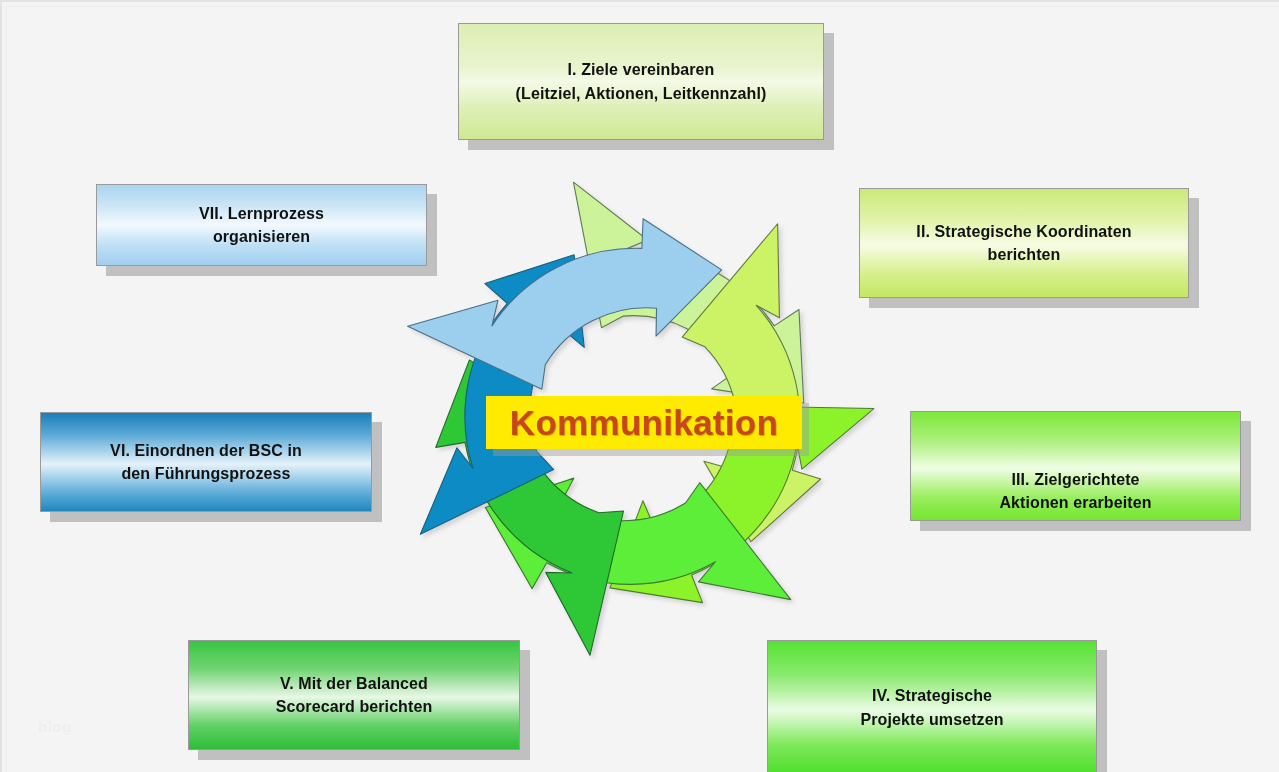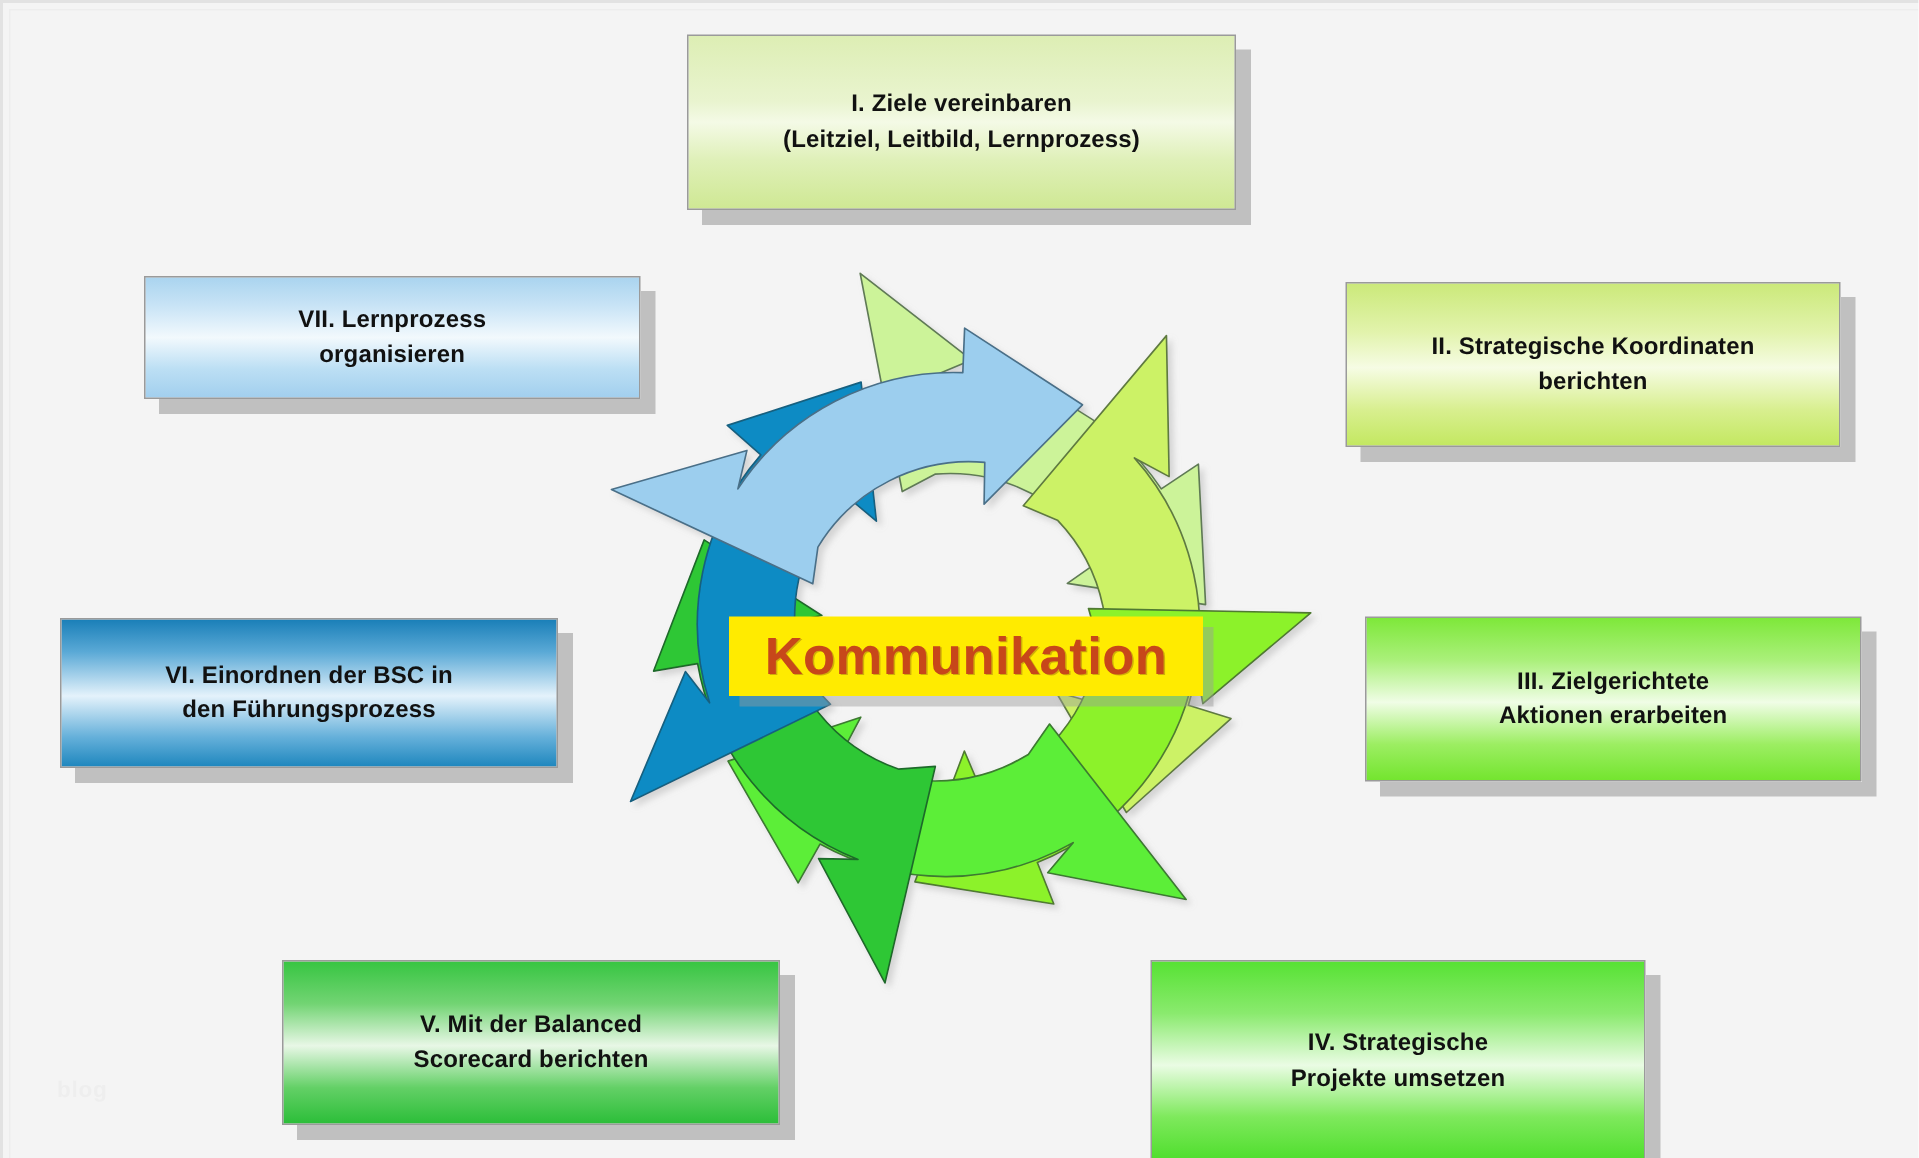--- a/index.html
+++ b/index.html
@@ -61,40 +61,39 @@
   
   .g-lime  { background: linear-gradient(to bottom, #ddeeb4 0%, #e9f4cf 38%, #f4fae6 50%, #dff0b8 72%, #cfe894 100%); }
   .g-lime2 { background: linear-gradient(to bottom, #cbe97a 0%, #e2f3ac 30%, #f6fce4 52%, #d8ef8f 78%, #c3e861 100%); }
   .g-green1{ background: linear-gradient(to bottom, #7ee83a 0%, #aaf07a 26%, #f0fde6 52%, #9cee62 78%, #74e52f 100%); }
   .g-green2{ background: linear-gradient(to bottom, #57e234 0%, #8aea6e 26%, #eafce4 52%, #7ee95c 78%, #4ede2c 100%); }
   .g-green3{ background: linear-gradient(to bottom, #37c542 0%, #72d473 26%, #e8f7e6 52%, #63d066 78%, #2cbe39 100%); }
   .g-blue1 { background: linear-gradient(to bottom, #1a7fb8 0%, #5aa9d6 22%, #e4f2fb 52%, #65b0da 80%, #1f87be 100%); }
   .g-blue2 { background: linear-gradient(to bottom, #aad4ef 0%, #c9e4f6 24%, #f2f9fd 50%, #bcdff4 76%, #a2cfee 100%); }
 
   .b1 { left: 456px; top: 21px;  width: 366px; height: 117px; }
-  .b2 { left: 857px; top: 186px; width: 330px; height: 110px; margin-left: 38px; }
-  .b3 { left: 908px; top: 409px; width: 331px; height: 110px; }
+  .b2 { left: 857px; top: 186px; width: 330px; height: 110px; }
+  .b3 { left: 908px; top: 409px; width: 331px; height: 110px; align-items: flex-end; }
   .b4 { left: 765px; top: 638px; width: 330px; height: 135px; }
   .b5 { left: 186px; top: 638px; width: 332px; height: 110px; }
   .b6 { left: 38px;  top: 410px; width: 332px; height: 100px; }
   .b7 { left: 94px;  top: 182px; width: 331px; height: 82px; }
 
   
   #komm {
     position: absolute;
     left: 484px;
     top: 394px;
     width: 316px;
     height: 53px;
     background: #ffeb00;
     display: flex;
     align-items: center;
     justify-content: center;
     box-shadow: 7px 7px 0 rgba(155,155,155,0.45);
-    margin-top: 15px;
   }
   #komm .txt {
     font-size: 35px;
     font-weight: bold;
     color: #c7471a;
     letter-spacing: 0.3px;
     text-shadow: 1px 1px 0 rgba(120,60,20,0.35);
   }
 
   
@@ -220,21 +219,21 @@
                  L 252 166
                  Z" fill="#9CCEEE" stroke="#4a6f88" stroke-width="1.1" stroke-linejoin="round"></path>
       </g>
 
     </g>
   </svg>
 
   <div class="box g-lime b1">
     <div>
       <span class="txt">I. Ziele vereinbaren</span>
-      <span class="txt">(Leitziel, Leitbild, Lernprozess)</span>
+      <span class="txt">(Leitziel, Aktionen, Leitkennzahl)</span>
     </div>
   </div>
 
   <div class="box g-lime2 b2">
     <div>
       <span class="txt">II. Strategische Koordinaten</span>
       <span class="txt">berichten</span>
     </div>
   </div>
 

